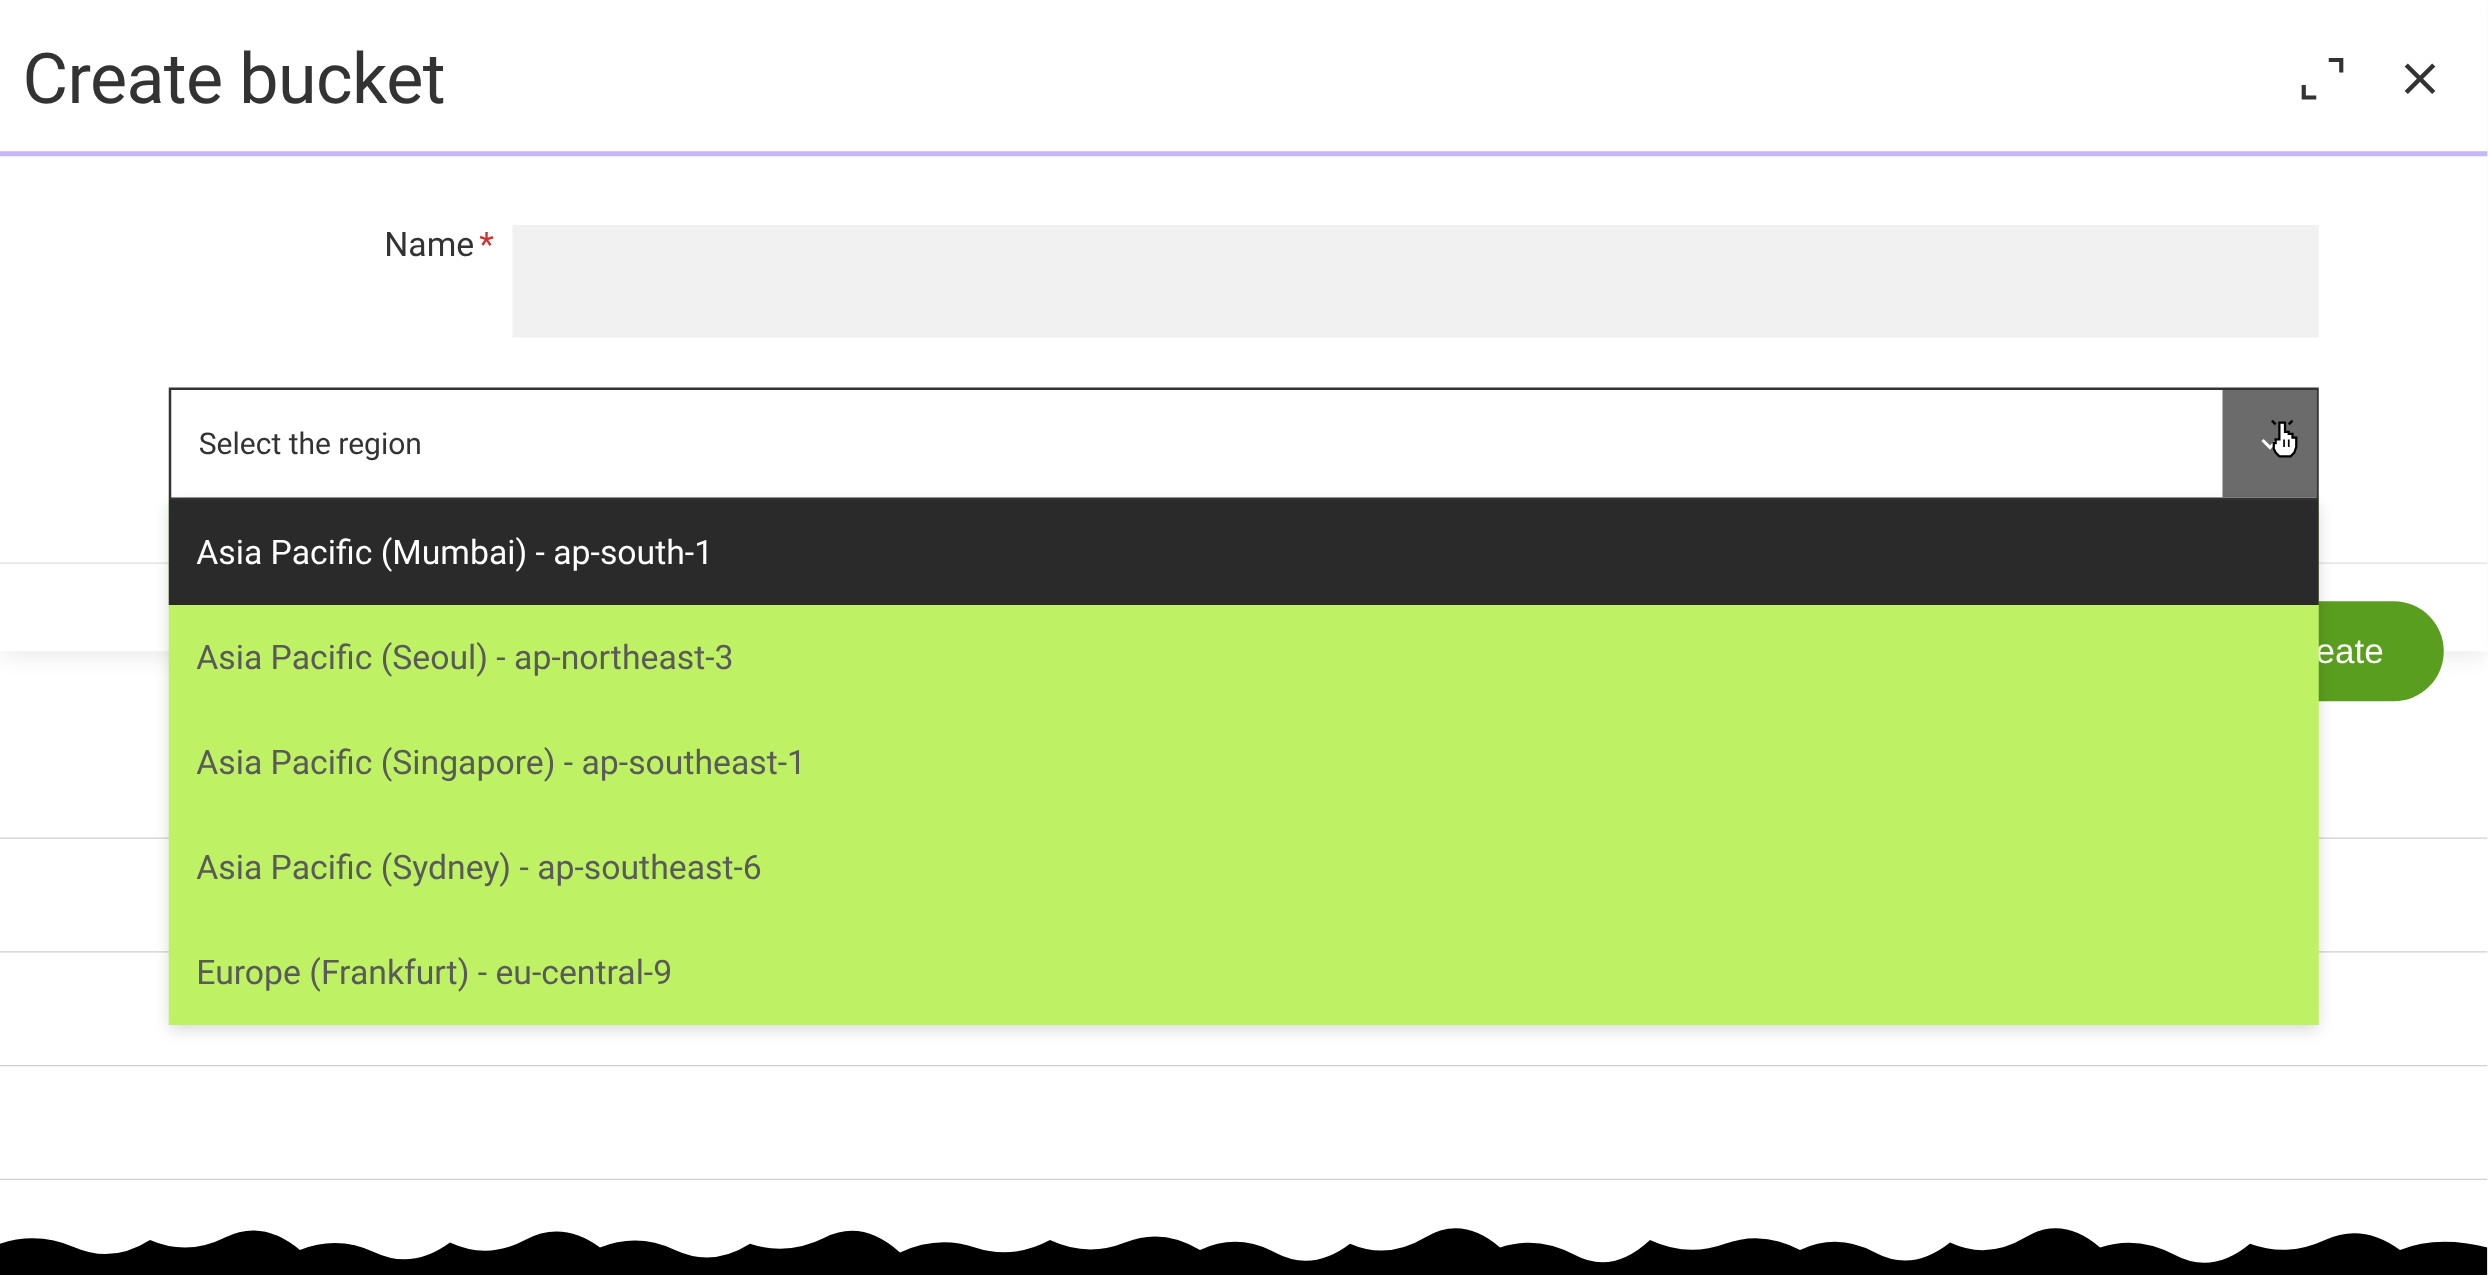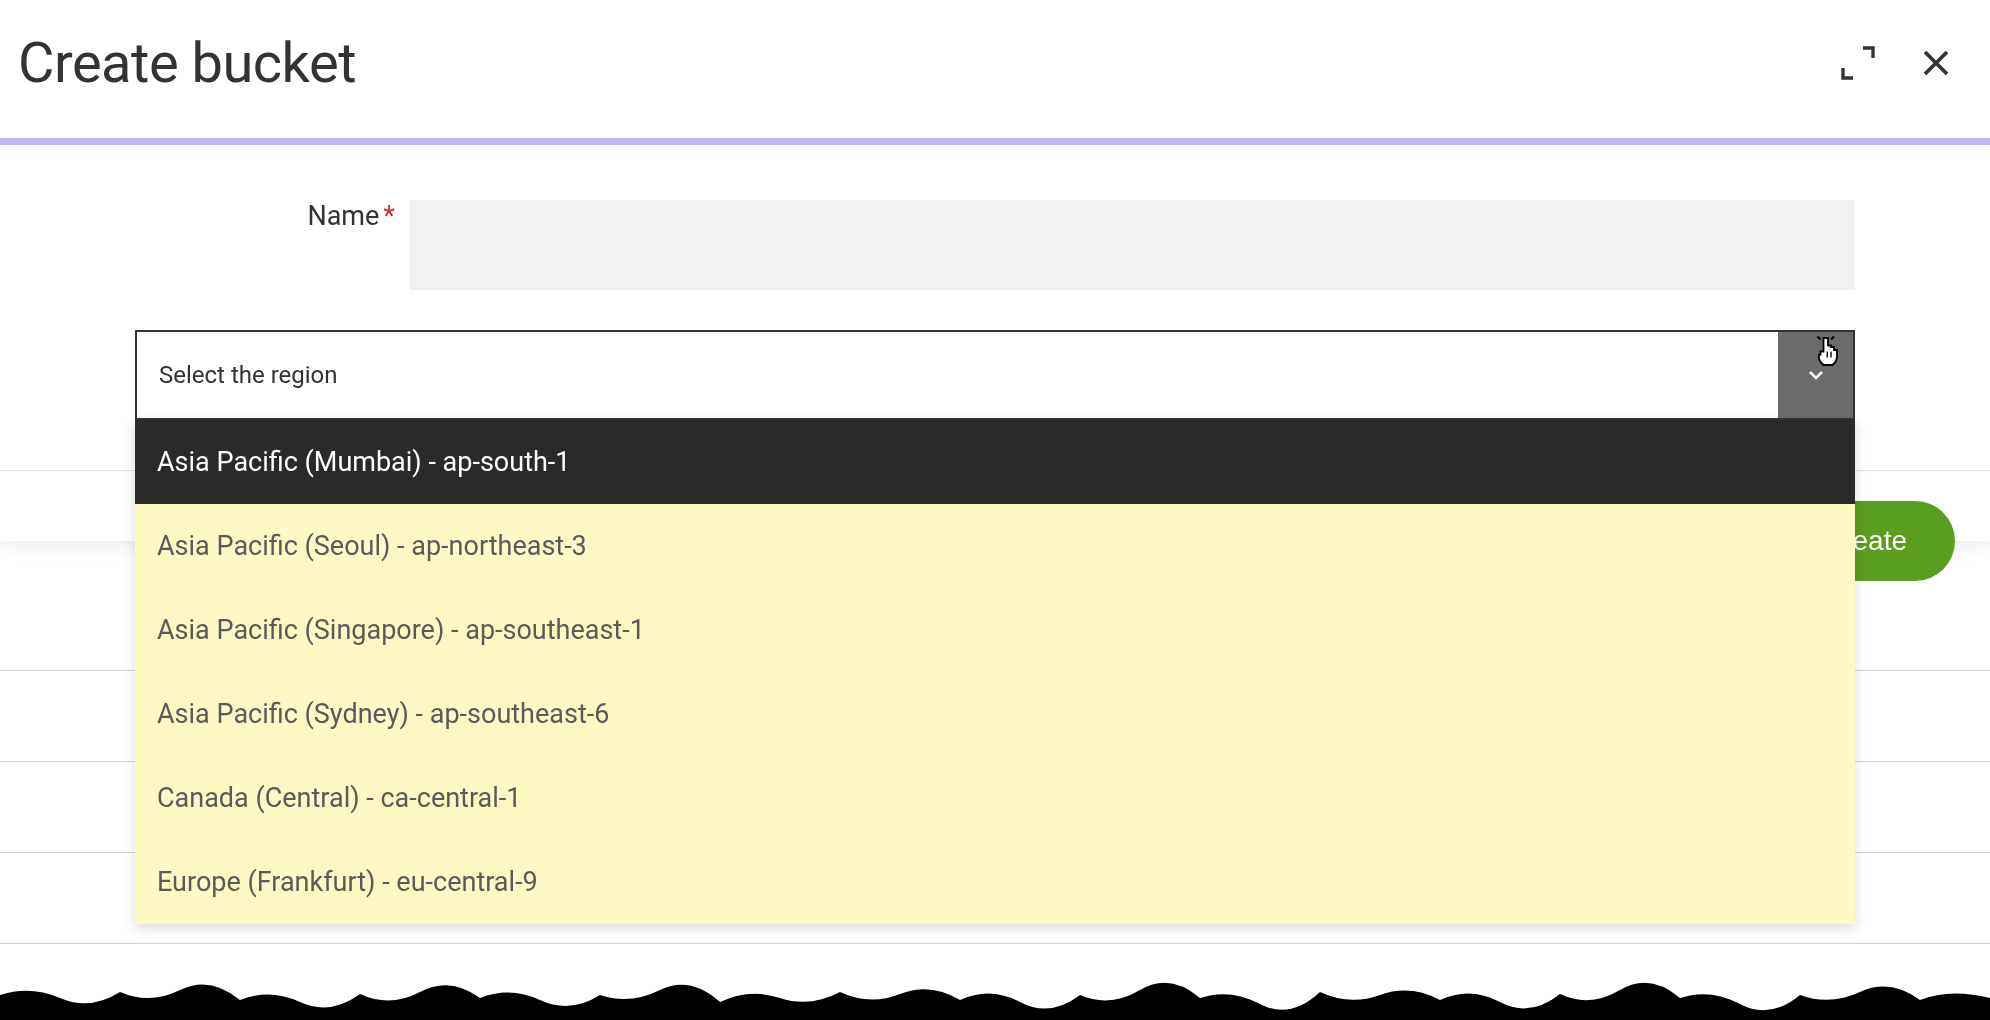--- a/index.html
+++ b/index.html
@@ -13,22 +13,22 @@
     }
     .modal {
       background: #fff;
       width: 100%;
       position: relative;
     }
     .modal-header {
       display: flex;
       align-items: center;
       justify-content: space-between;
-      padding: 30px 30px 42px 18px;
-      border-bottom: 7px solid #c4b5fd;
+      padding: 30px 30px 25px 18px;
+      border-bottom: 4px solid #c4b5fd;
     }
     .modal-title {
       font-size: 56px;
       font-weight: 400;
       color: #333;
       letter-spacing: -0.5px;
     }
     .header-actions {
       display: flex;
       gap: 30px;
@@ -98,21 +98,21 @@
       display: flex;
       align-items: center;
       justify-content: center;
       color: #fff;
     }
     .dropdown {
       position: absolute;
       top: 90px;
       left: 0;
       right: 0;
-      background: #fef9c3;
+      background: #bef264;
       box-shadow: 0 4px 12px rgba(0,0,0,0.15);
       z-index: 100;
     }
     .dropdown-item {
       padding: 26px 22px;
       font-size: 27px;
       color: #5a5a5a;
       cursor: pointer;
     }
     .dropdown-item.highlighted {
@@ -217,21 +217,20 @@
             <svg width="24" height="24" viewBox="0 0 24 24" fill="none" stroke="currentColor" stroke-width="2.5">
               <polyline points="6 9 12 15 18 9"></polyline>
             </svg>
           </div>
         </div>
         <div class="dropdown" id="region-dropdown">
             <div class="dropdown-item highlighted">Asia Pacific (Mumbai) - ap-south-1</div>
             <div class="dropdown-item">Asia Pacific (Seoul) - ap-northeast-3</div>
             <div class="dropdown-item">Asia Pacific (Singapore) - ap-southeast-1</div>
             <div class="dropdown-item">Asia Pacific (Sydney) - ap-southeast-6</div>
-            <div class="dropdown-item">Canada (Central) - ca-central-1</div>
             <div class="dropdown-item">Europe (Frankfurt) - eu-central-9</div>
           </div>
       </div>
     </div>
 
   </div>
 
   <div class="footer-section">
     <button class="create-btn">Create</button>
   </div>

